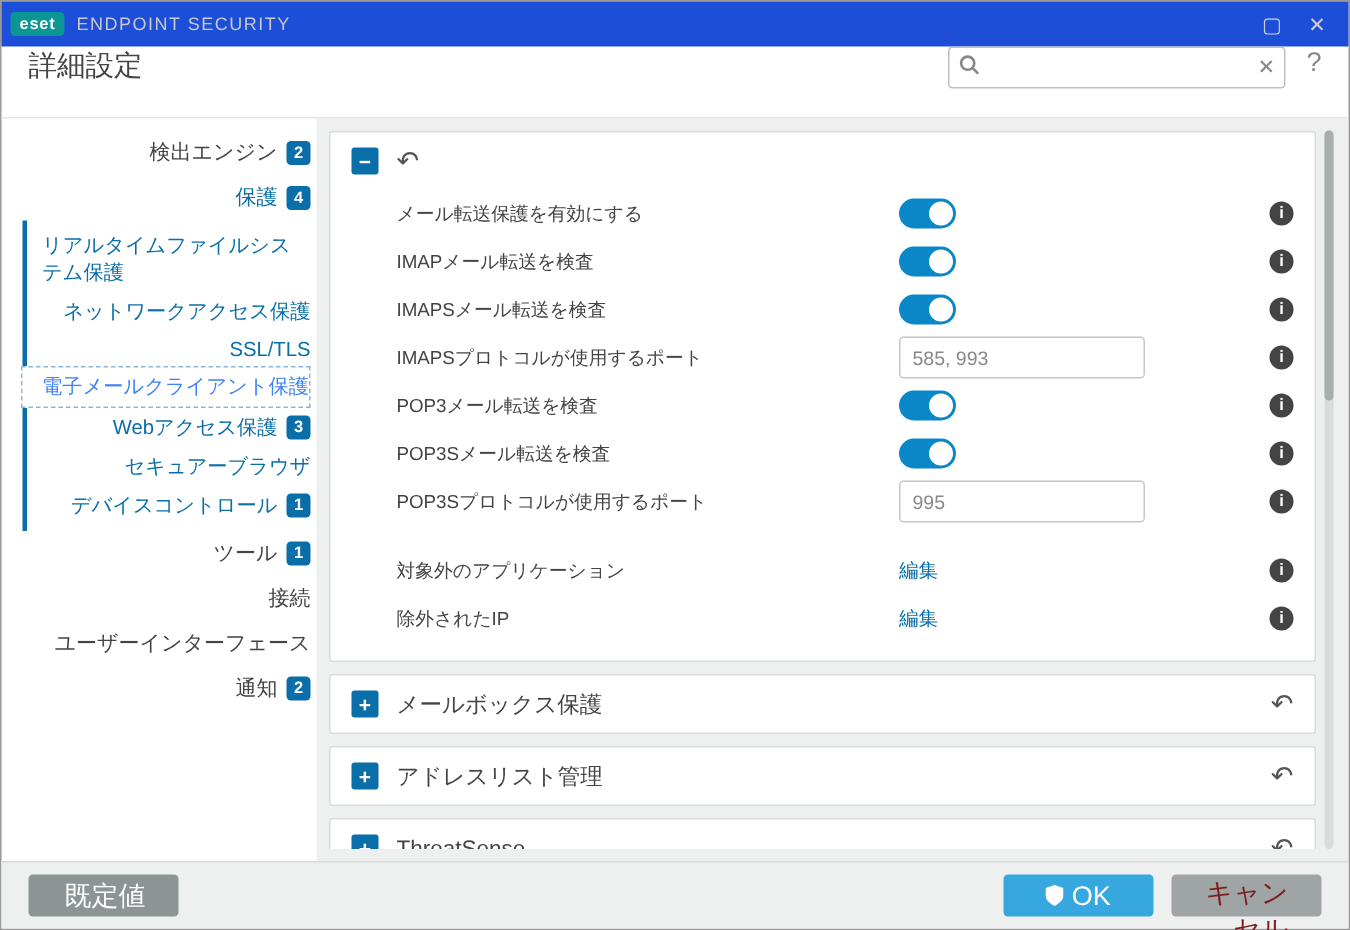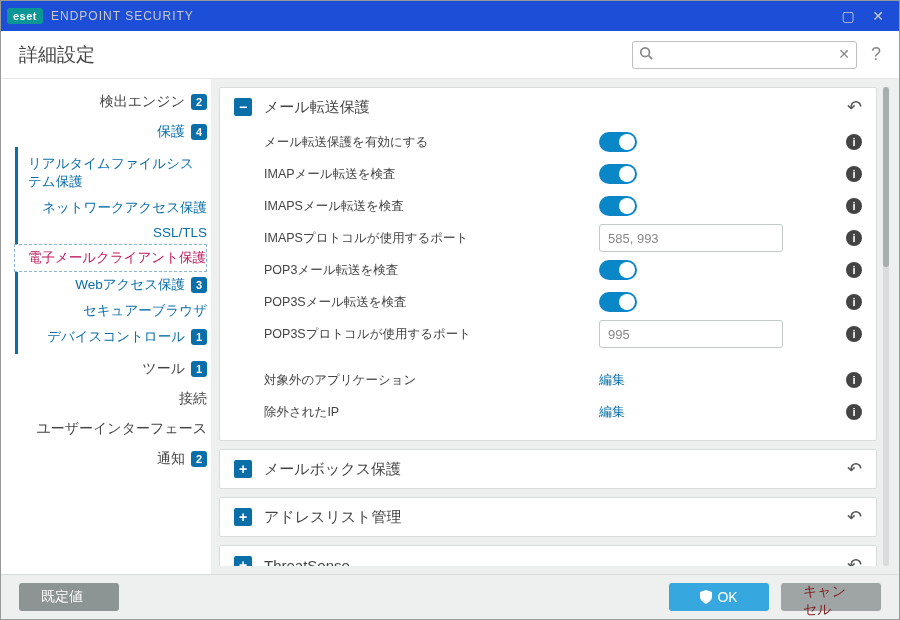--- a/index.html
+++ b/index.html
@@ -5,34 +5,34 @@
   * { box-sizing:border-box; margin:0; padding:0; font-family:"Segoe UI","Meiryo",sans-serif; }
   html,body{width:900px;height:620px;overflow:hidden;background:#fff;}
   .window{width:900px;height:620px;display:flex;flex-direction:column;border:1px solid #999;}
   
   .titlebar{height:30px;background:#1d4ed8;color:#fff;display:flex;align-items:center;padding:0 6px;font-size:12px;}
   .brand-badge{background:#0a9695;color:#fff;font-weight:bold;padding:2px 6px;border-radius:3px;font-size:11px;margin-right:8px;letter-spacing:0.5px;}
   .title-text{color:#c9c9c9;letter-spacing:1px;}
   .titlebar .spacer{flex:1;}
   .tbtn{width:30px;height:30px;display:flex;align-items:center;justify-content:center;color:#ccc;font-size:14px;}
   
-  .header{height:48px;display:flex;align-items:center;padding:0 18px;border-bottom:1px solid #e6e6e6;}
+  .header{height:48px;display:flex;align-items:flex-start;padding:0 18px;border-bottom:1px solid #e6e6e6;}
   .page-title{font-size:19px;color:#444;}
   .header .spacer{flex:1;}
   .search-wrap{position:relative;width:225px;}
   .search-input{width:100%;height:28px;border:1px solid #bfbfbf;border-radius:3px;padding:0 28px;font-size:13px;color:#555;}
   .search-ico{position:absolute;left:7px;top:5px;color:#888;font-size:14px;}
   .search-clear{position:absolute;right:7px;top:5px;color:#888;font-size:14px;}
   .help-ico{margin-left:14px;color:#888;font-size:18px;}
   
   .body{flex:1;display:flex;overflow:hidden;}
   .sidebar{width:210px;padding:8px 4px 8px 14px;overflow-y:auto;font-size:14px;color:#444;}
   .sb-item{padding:6px 0;display:flex;align-items:center;gap:6px;cursor:default;justify-content:flex-end;}
   .sb-link{color:#0a6ea8;}
-  .sb-current{background:#fff;border:1px dashed #8fb6d8;color:#be185d;padding:4px 4px;margin-left:-4px;}
+  .sb-current{background:#fff;border:1px dashed #8fb6d8;color:#3b82f6;padding:4px 4px;margin-left:-4px;}
   .sb-sub{padding:4px 0 4px 0;border-left:3px solid #0a6ea8;margin-left:0;}
   .sb-sub .sb-item{padding:4px 0 4px 10px;font-size:13.5px;}
   .badge{background:#0a6ea8;color:#fff;border-radius:3px;min-width:16px;height:16px;font-size:11px;display:inline-flex;align-items:center;justify-content:center;padding:0 4px;font-weight:bold;}
   
   .main{flex:1;background:#eef0f0;padding:8px 10px 8px 8px;overflow:hidden;display:flex;gap:6px;}
   .content-col{flex:1;overflow-y:auto;display:flex;flex-direction:column;gap:8px;}
   .scroll-rail{width:6px;background:#d9dcdc;border-radius:3px;position:relative;}
   .scroll-thumb{position:absolute;top:0;left:0;width:6px;height:180px;background:#a8adad;border-radius:3px;}
   .panel{background:#fff;border:1px solid #d9dcdc;border-radius:2px;}
   .panel-head{display:flex;align-items:center;padding:8px 14px;gap:12px;}
@@ -41,25 +41,25 @@
   .undo-ico{color:#555;font-size:18px;}
   .rows{padding:0 14px 12px 44px;}
   .row{display:flex;align-items:center;height:32px;width:100%;}
   .row .lbl{flex:0 0 335px;font-size:12.5px;color:#444;}
   .row .ctl{flex:0 0 200px;display:flex;align-items:center;}
   .row .gap{flex:1;}
   .info-ico{width:16px;height:16px;border-radius:50%;background:#444;color:#fff;font-size:11px;font-weight:bold;display:flex;align-items:center;justify-content:center;margin-left:10px;}
   .edit-link{color:#0a6ea8;font-size:13px;}
   .toggle{width:38px;height:20px;border-radius:10px;background:#0a87c7;position:relative;}
   .toggle::after{content:"";position:absolute;right:2px;top:2px;width:16px;height:16px;background:#fff;border-radius:50%;}
-  .text-input{height:28px;width:184px;border:1px solid #c3c8c8;border-radius:3px;padding:0 8px;font-size:13px;color:#888;}
+  .text-input{height:28px;width:164px;border:1px solid #c3c8c8;border-radius:3px;padding:0 8px;font-size:13px;color:#888;}
   .sep{height:14px;}
   
   .footer{height:45px;background:#eef0f0;border-top:1px solid #d9dcdc;display:flex;align-items:center;padding:0 18px;gap:12px;}
-  .btn{height:28px;border:none;border-radius:3px;font-size:14px;padding:0 22px;text-align:left;cursor:default;}
+  .btn{height:28px;border:none;border-radius:3px;font-size:18px;padding:0 22px;text-align:right;cursor:default;}
   .btn-default{background:#8d9494;color:#fff;width:100px;}
   .btn-primary{background:#36a7df;color:#fff;width:100px;display:flex;align-items:center;justify-content:center;gap:5px;}
   .btn-secondary{background:#9fa5a5;color:#7f1d1d;width:100px;}
   .footer .spacer{flex:1;}
   .shield{width:12px;height:14px;}
 </style>
 </head>
 <body>
 
 <div class="window">
@@ -136,21 +136,20 @@
         <div class="sb-item">
           <span>通知</span>
           <span class="badge">2</span>
         </div>
       </div>
     <div class="main">
       <div class="content-col" id="content">
           <div class="panel">
             <div class="panel-head">
               <div class="exp-btn">−</div>
-              <div class="panel-title">メール転送保護</div>
               <div class="undo-ico">↶</div>
             </div>
             <div class="rows">
               <div class="row">
                 <div class="lbl">メール転送保護を有効にする</div>
                 <div class="ctl">
                   <div class="toggle"></div>
                 </div>
                 <div class="gap"></div>
                 <div class="info-ico">i</div>

